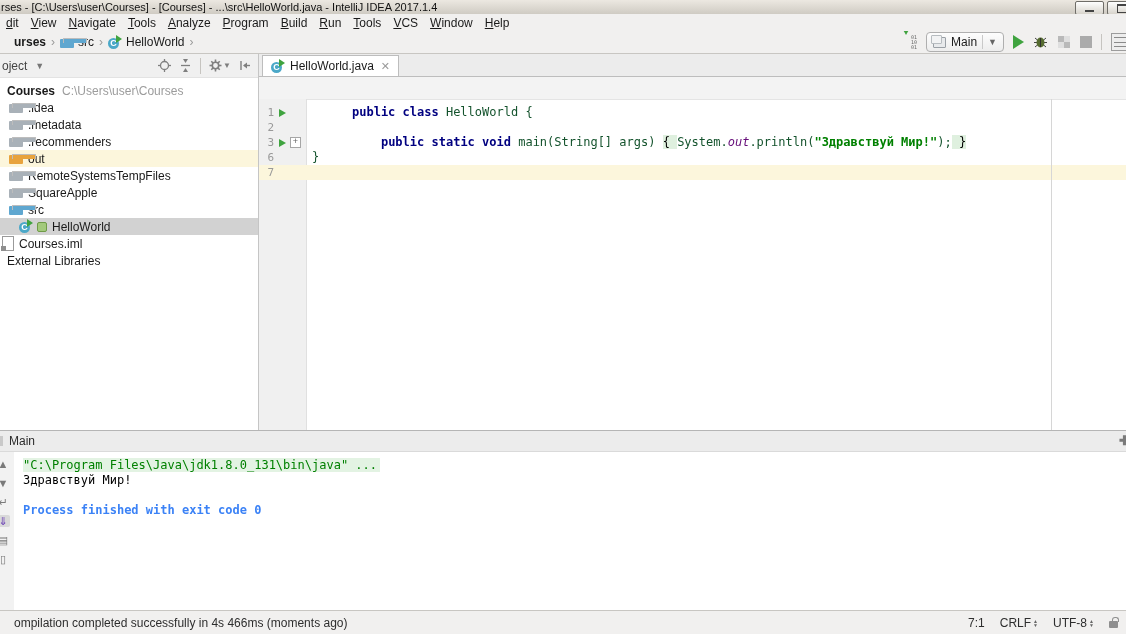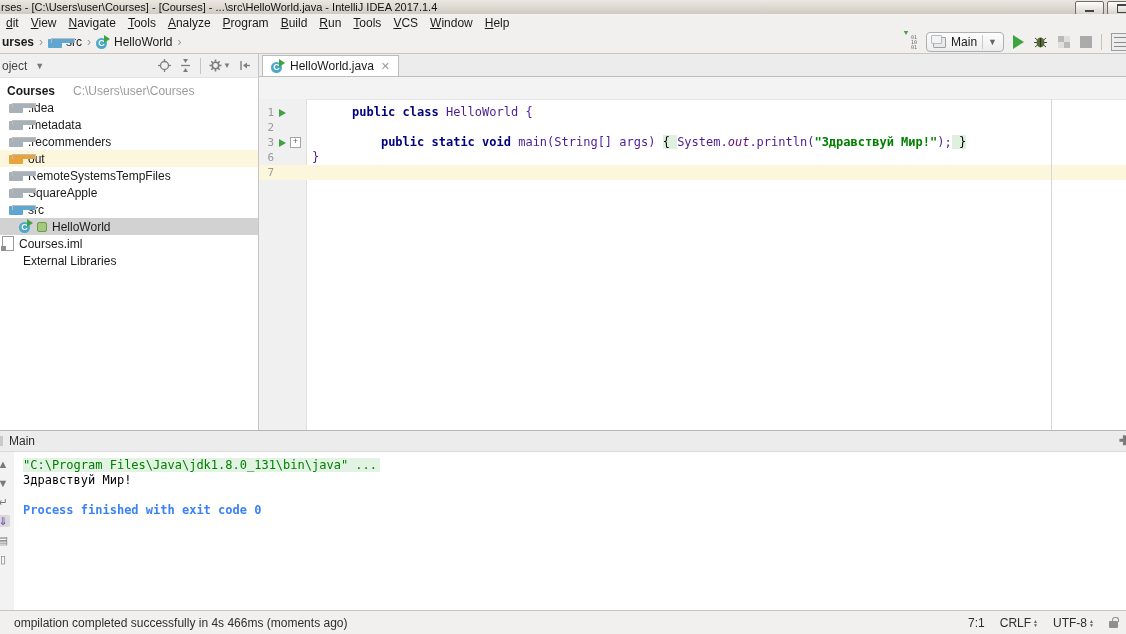--- a/index.html
+++ b/index.html
@@ -15,21 +15,21 @@
   .glyph-min{width:9px;height:2px;background:#444;margin-top:6px;}
   .glyph-max{width:8px;height:6px;border:1px solid #444;border-top-width:2px;}
   
   .menubar{position:absolute;left:0;top:14px;width:1126px;height:17px;background:#F1F0EF;
     display:flex;align-items:center;}
   .menu-item{display:inline-block;padding:1px 6px;cursor:default;}
   .menu-item::first-letter{text-decoration:underline;}
   
   .toolbar{position:absolute;left:0;top:31px;width:1126px;height:22px;background:#F1F0EF;
     border-bottom:1px solid #C8C6C2;display:flex;align-items:center;justify-content:space-between;overflow:hidden;}
-  .breadcrumbs{display:flex;align-items:center;padding-left:2px;}
+  .breadcrumbs{display:flex;align-items:center;padding-left:14px;}
   .crumb{display:flex;align-items:center;gap:4px;}
   .crumb-sep{color:#9a9a9a;font-size:12px;margin:0 5px;}
   .bold{font-weight:bold;}
   .toolbar-right{display:flex;align-items:center;gap:9px;padding-right:0;}
   .mkproj{display:flex;align-items:center;gap:1px;}
   .mk-digits{display:flex;flex-direction:column;font-size:5px;line-height:5px;color:#666;font-family:"DejaVu Sans Mono",monospace;}
   .arrow-down{width:0;height:0;border-top:7px solid #3FA33F;border-left:4px solid transparent;border-right:4px solid transparent;}
   .arrow-stem{width:4px;height:4px;background:#3FA33F;margin:0 auto;}
   .combo{height:18px;background:linear-gradient(#FDFDFD,#EDEDED);border:1px solid #AFAFAF;border-radius:4px;
     display:flex;align-items:center;gap:5px;padding:0 6px;}
@@ -46,21 +46,21 @@
   .project{position:absolute;left:0;top:54px;width:258px;height:376px;background:#b91c1c;border-right:1px solid #C5C5C5;}
   .proj-header{height:23px;background:#F0F0F0;border-bottom:1px solid #E3E3E3;display:flex;align-items:center;padding:0 6px 0 2px;color:#454545;}
   .proj-header .caret{color:#777;font-size:9px;margin-left:8px;}
   .proj-icons{margin-left:auto;display:flex;align-items:center;gap:8px;}
   .proj-icons svg{display:block;}
   .tree{position:absolute;left:0;top:24px;right:0;bottom:0;background:#fff;padding-top:4px;overflow:hidden;}
   .tree-row{height:17px;display:flex;align-items:center;white-space:nowrap;cursor:default;}
   .tree-row.hover{background:#FCF6DC;}
   .tree-row.selected{background:#D2D2D2;}
   .tree-label{margin-left:5px;}
-  .tree-path{color:#9C9C9C;margin-left:18px;}
+  .tree-path{color:#9C9C9C;margin-left:7px;}
   .folder{position:relative;width:14px;height:11px;flex:none;}
   .folder .body{position:absolute;left:0;bottom:0;width:14px;height:9px;border-radius:1px;}
   .folder .tab{position:absolute;left:0;top:0;width:6px;height:4px;border-radius:1px 1px 0 0;}
   .f-gray .body,.f-gray .tab{background:#A9B1B8;}
   .f-orange .body,.f-orange .tab{background:#E8A33D;}
   .f-blue .body,.f-blue .tab{background:#5FA7D0;}
   .classic{position:relative;width:14px;height:13px;flex:none;}
   .classic .circ{position:absolute;left:0;bottom:0;width:11px;height:11px;border-radius:50%;background:#4BA8C8;
     color:#fff;font-size:9px;font-weight:bold;text-align:center;line-height:11px;}
   .classic .runmark{position:absolute;right:0;top:-1px;width:0;height:0;
@@ -86,21 +86,21 @@
   .runcol{width:16px;display:flex;justify-content:center;align-items:center;}
   .foldcol{width:13px;display:flex;align-items:center;}
   .runarrow{width:0;height:0;border-left:7px solid #3FA33F;border-top:4px solid transparent;border-bottom:4px solid transparent;}
   .foldplus{width:9px;height:9px;border:1px solid #A6A6A6;background:#fff;color:#666;
     font-size:9px;line-height:7px;text-align:center;font-family:"Liberation Sans",sans-serif;}
   .codeline{white-space:pre;padding-left:6px;flex:1;color:#000;}
   .tok-kw{color:#000080;font-weight:bold;margin-left:40px;}
   .tok-str{color:#008000;font-weight:bold;}
   .tok-field{color:#660E7A;font-style:italic;}
   .tok-fold{background:#DFF0DF;}
-  .tok-pl{color:#4c1d95;}
+  .tok-pl{color:#14532d;}
   
   .runpanel{position:absolute;left:0;top:430px;width:1126px;height:180px;border-top:1px solid #B5B5B5;background:#fff;}
   .run-header{height:20px;background:#ECECEC;border-bottom:1px solid #DADADA;display:flex;align-items:center;position:relative;overflow:hidden;}
   .run-sliver{position:absolute;left:0;top:5px;width:3px;height:10px;background:#C9C9C9;}
   .run-tab-label{padding-left:9px;color:#2b2b2b;}
   .run-plus{position:absolute;right:-4px;top:2px;color:#7a7a7a;font-weight:bold;font-size:13px;}
   .run-body{position:absolute;left:0;top:21px;right:0;bottom:0;}
   .run-strip{position:absolute;left:0;top:0;bottom:0;width:14px;background:#F2F2F2;
     display:flex;flex-direction:column;align-items:flex-start;padding-top:6px;gap:7px;overflow:hidden;}
   .strip-ic{width:14px;height:12px;margin-left:-4px;color:#7a7a7a;font-size:11px;line-height:12px;text-align:center;flex:none;}
@@ -315,21 +315,21 @@
           <span class="circ">C</span>
           <span class="runmark"></span>
         </span>
         <span class="runmarker"></span>
         <span class="tree-label">HelloWorld</span>
       </div>
       <div class="tree-row" style="padding-left: 2px;">
         <span class="imlfile"></span>
         <span class="tree-label">Courses.iml</span>
       </div>
-      <div class="tree-row" style="padding-left: 18px;">
+      <div class="tree-row" style="padding-left: 2px;">
         <span class="tree-label">External Libraries</span>
       </div>
     </div>
 </div>
 
 <div class="editor">
   <div class="tabbar">
     <div class="tab">
       <span class="classic">
         <span class="circ">C</span>

